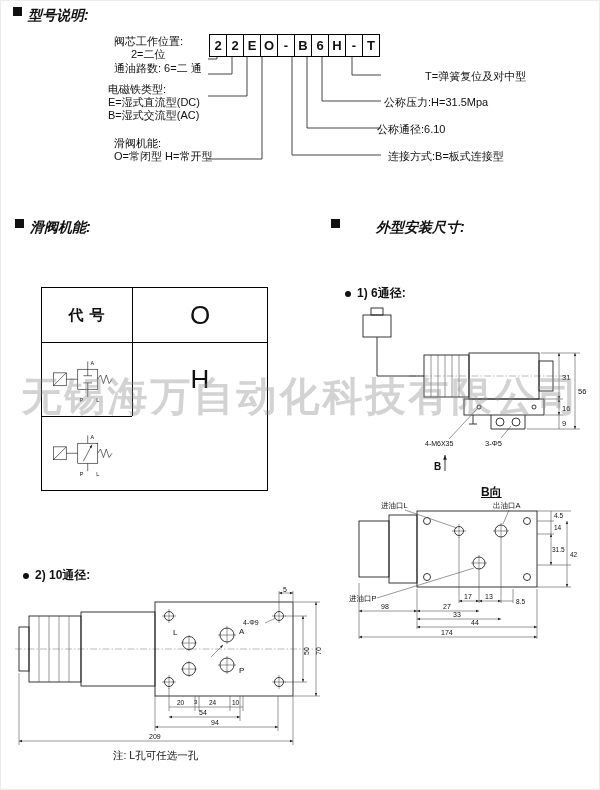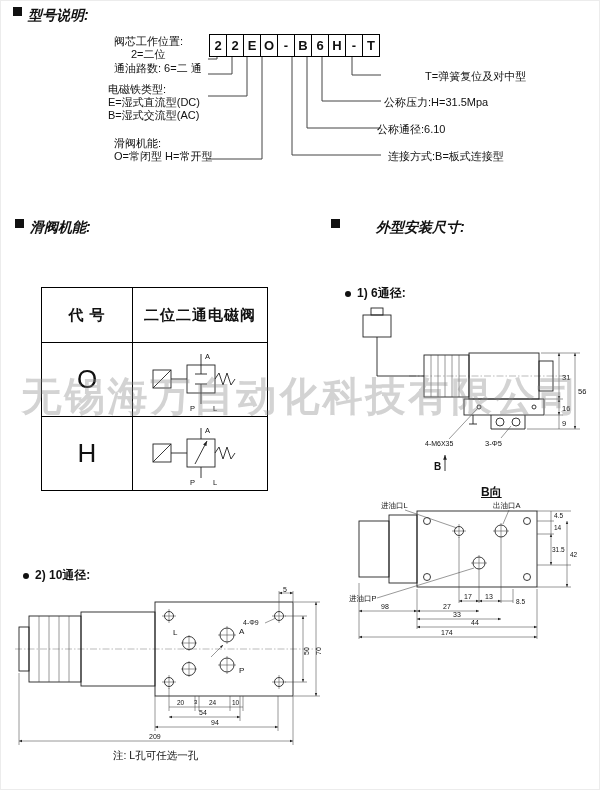--- a/index.html
+++ b/index.html
@@ -75,21 +75,20 @@
   <div class="ann" style="left:387px;top:148px;">连接方式:B=板式连接型</div>
 
 
   <div class="sec-title" style="left:14px;top:218px;">
     <span class="sq"></span>
     <span>滑阀机能:</span>
   </div>
 
   <div class="spool-table">
     <div class="cell h">代 号</div>
-    <div class="cell h">二位二通电磁阀</div>
     <div class="cell code">O</div>
     <div class="cell">
       <svg class="drawing" style="position:static" width="126" height="68" viewBox="0 0 126 68">
         <g class="ln">
           <rect x="16" y="24" width="18" height="18"></rect>
           <path d="M16,42 L34,24 M34,33 H50"></path>
           <rect x="50" y="19" width="28" height="28"></rect>
           <polyline points="78,33 82,27 86,39 90,27 94,39 98,33"></polyline>
           <path d="M64,19 V8 M64,47 V58"></path>
           <path d="M64,19 V28 M58,28 H70 M64,47 V38 M58,38 H70"></path>

